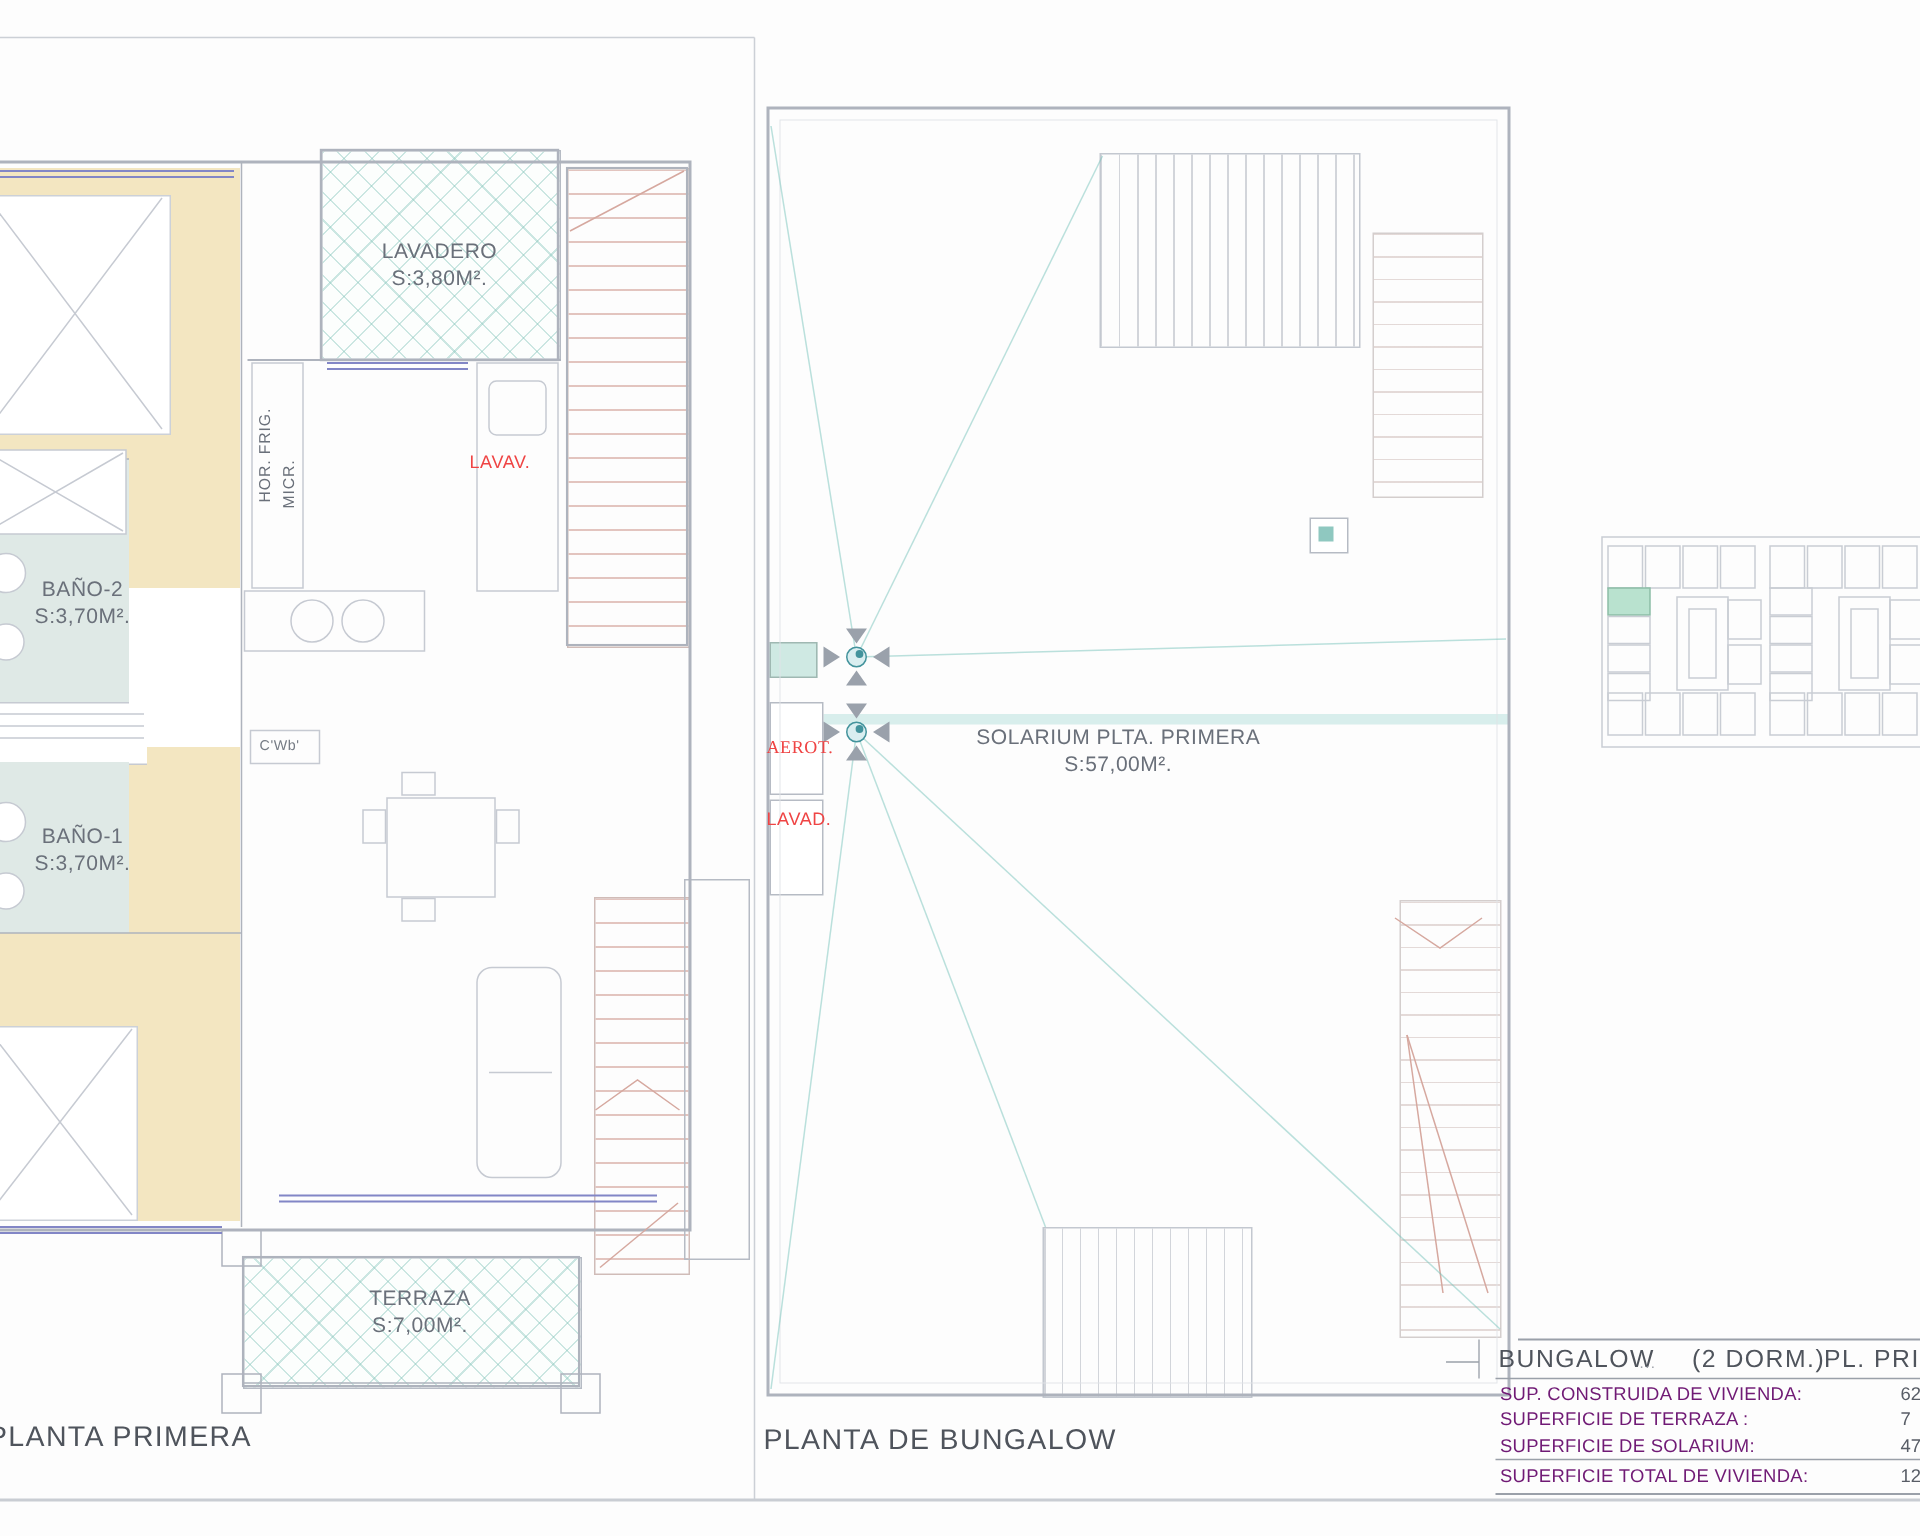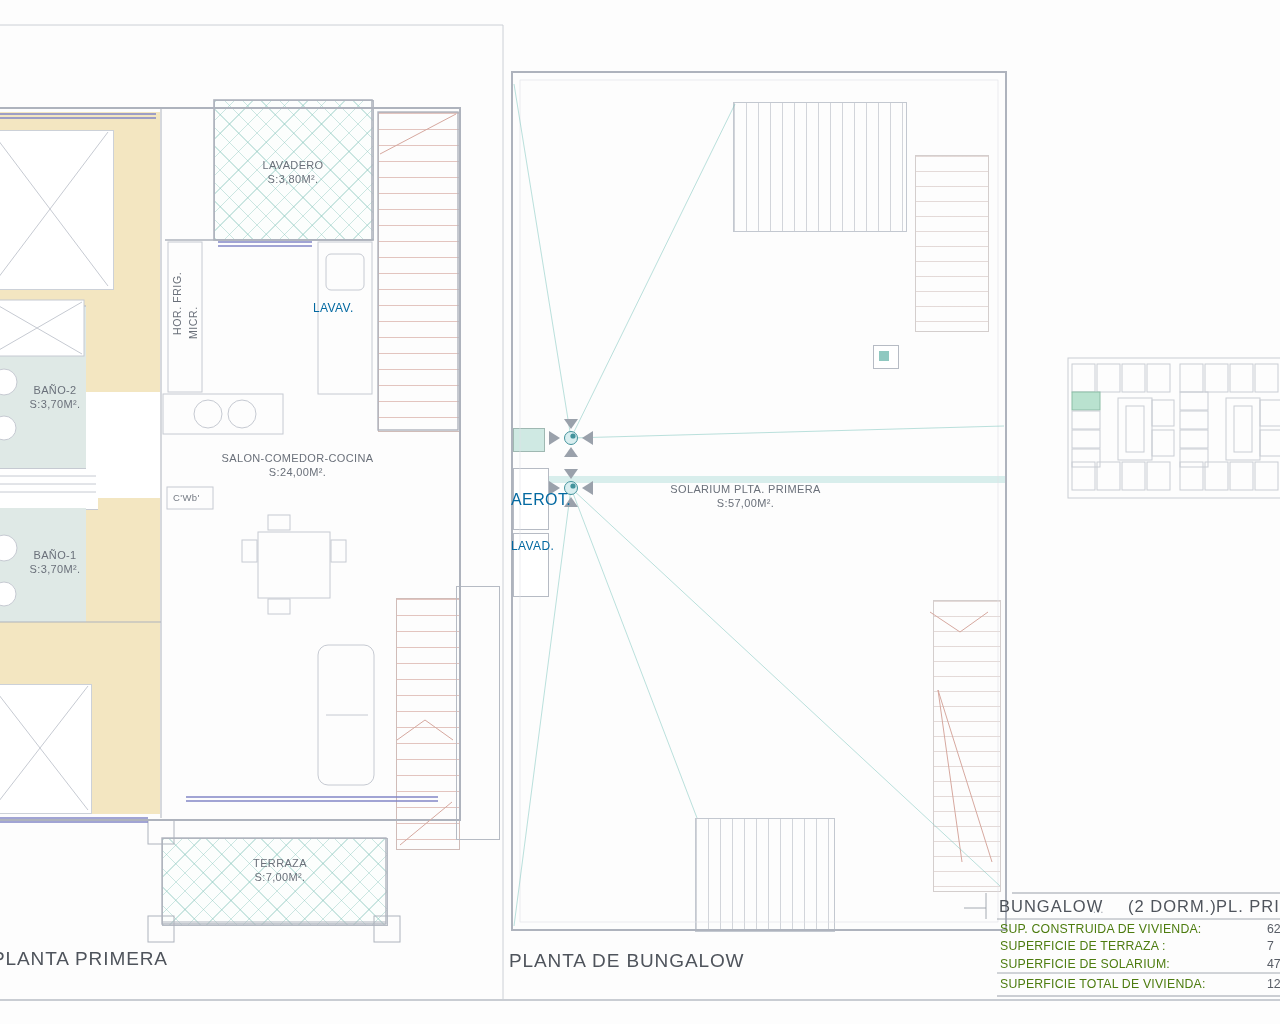--- a/index.html
+++ b/index.html
@@ -16,30 +16,30 @@
       repeating-linear-gradient(135deg, rgba(130,195,185,.40) 0 1px, transparent 1px 13px);
       border:1px solid #b6bbc4;background-color:#fcfefd;}
   .treads{background-image:repeating-linear-gradient(180deg, rgba(205,150,140,.55) 0 1px, transparent 1px 16px);
       border:1px solid #d0bcb8;}
   .treads-gray{background-image:repeating-linear-gradient(180deg, rgba(190,165,160,.40) 0 1px, transparent 1px 15px);
       border:1px solid #d4cecd;}
   .slats{background-image:repeating-linear-gradient(90deg, rgba(175,180,190,.55) 0 1px, transparent 1px 12px);
       border:1px solid #c3c8d0;}
   .box{border:1px solid #b6bbc4;background:#fff;}
   
-  .lbl{position:absolute;color:#6a707a;font-size:11px;line-height:1.3;text-align:center;letter-spacing:.35px;}
+  .lbl{position:absolute;color:#6a707a;font-size:14px;line-height:1.3;text-align:center;letter-spacing:.35px;}
   .lbl div{white-space:nowrap;}
-  .small-lbl{position:absolute;color:#0369a1;font-size:11px;letter-spacing:.4px;white-space:nowrap;}
+  .small-lbl{position:absolute;color:#ef4444;font-size:11px;letter-spacing:.4px;white-space:nowrap;}
   .tiny-lbl{position:absolute;color:#757b84;font-size:9.5px;letter-spacing:.4px;white-space:nowrap;}
   .vtext{position:absolute;writing-mode:vertical-rl;transform:rotate(180deg);color:#6a707a;
          font-size:10.5px;letter-spacing:.6px;white-space:nowrap;}
   .plan-title{position:absolute;color:#4f545c;font-size:19px;letter-spacing:.9px;white-space:nowrap;}
   .tbl-h{position:absolute;color:#4f545c;font-size:16.5px;letter-spacing:1px;white-space:nowrap;}
   .tbl-dots{position:absolute;color:#9ba0a8;font-size:10px;letter-spacing:1px;white-space:nowrap;}
-  .tbl-lab{position:absolute;color:#4d7c0f;font-size:12.3px;letter-spacing:.2px;white-space:nowrap;}
+  .tbl-lab{position:absolute;color:#701a75;font-size:12.3px;letter-spacing:.2px;white-space:nowrap;}
   .tbl-val{position:absolute;color:#585d66;font-size:12.3px;white-space:nowrap;}
 </style>
 </head>
 <body>
 
 <div id="sheet">
 
   <div class="abs fill-yellow" style="left:-8px;top:112px;width:168px;height:702px;"></div>
   <div class="abs white" style="left:-8px;top:130px;width:120px;height:158px;border:1px solid #ccd1d8;"></div>
   <div class="abs fill-bath" style="left:-8px;top:306px;width:94px;height:162px;"></div>
@@ -216,43 +216,39 @@
   </svg>
 
   <div class="lbl" style="left:212px;top:158px;width:162px;">
     <div>LAVADERO</div>
     <div>S:3,80M².</div>
   </div>
   <div class="lbl" style="left:-26px;top:383px;width:162px;">
     <div>BAÑO-2</div>
     <div>S:3,70M².</div>
   </div>
-  <div class="lbl" style="left:175px;top:451px;width:245px;">
-    <div>SALON-COMEDOR-COCINA</div>
-    <div>S:24,00M².</div>
-  </div>
   <div class="lbl" style="left:-26px;top:548px;width:162px;">
     <div>BAÑO-1</div>
     <div>S:3,70M².</div>
   </div>
   <div class="lbl" style="left:199px;top:856px;width:162px;">
     <div>TERRAZA</div>
     <div>S:7,00M².</div>
   </div>
 
   <div class="vtext" style="left:171px;top:247px;height:88px;">HOR. FRIG.</div>
   <div class="vtext" style="left:187px;top:287px;height:52px;">MICR.</div>
   <div class="small-lbl" style="left:313px;top:301px;font-size:12px;">LAVAV.</div>
   <div class="tiny-lbl" style="left:173px;top:492px;">C'Wb'</div>
 
   <div class="lbl" style="left:623px;top:482px;width:245px;">
     <div>SOLARIUM PLTA. PRIMERA</div>
     <div>S:57,00M².</div>
   </div>
-  <div class="small-lbl" style="left:511px;top:491px;font-size:16px;">AEROT.</div>
+  <div class="small-lbl" style="left:511px;top:491px;font-size:12px;font-family:Liberation Serif, serif;">AEROT.</div>
   <div class="small-lbl" style="left:511px;top:539px;font-size:12px;">LAVAD.</div>
 
   <div class="plan-title" style="left:-8px;top:948px;">PLANTA PRIMERA</div>
   <div class="plan-title" style="left:509px;top:950px;">PLANTA DE BUNGALOW</div>
 
   <div>
     <span class="tbl-h" style="left:999px;top:897px;">BUNGALOW</span>
     <span class="tbl-dots" style="left:1093px;top:904px;">...</span>
     <span class="tbl-h" style="left:1128px;top:897px;">(2 DORM.)</span>
     <span class="tbl-h" style="left:1216px;top:897px;">PL. PRIMERA</span>

